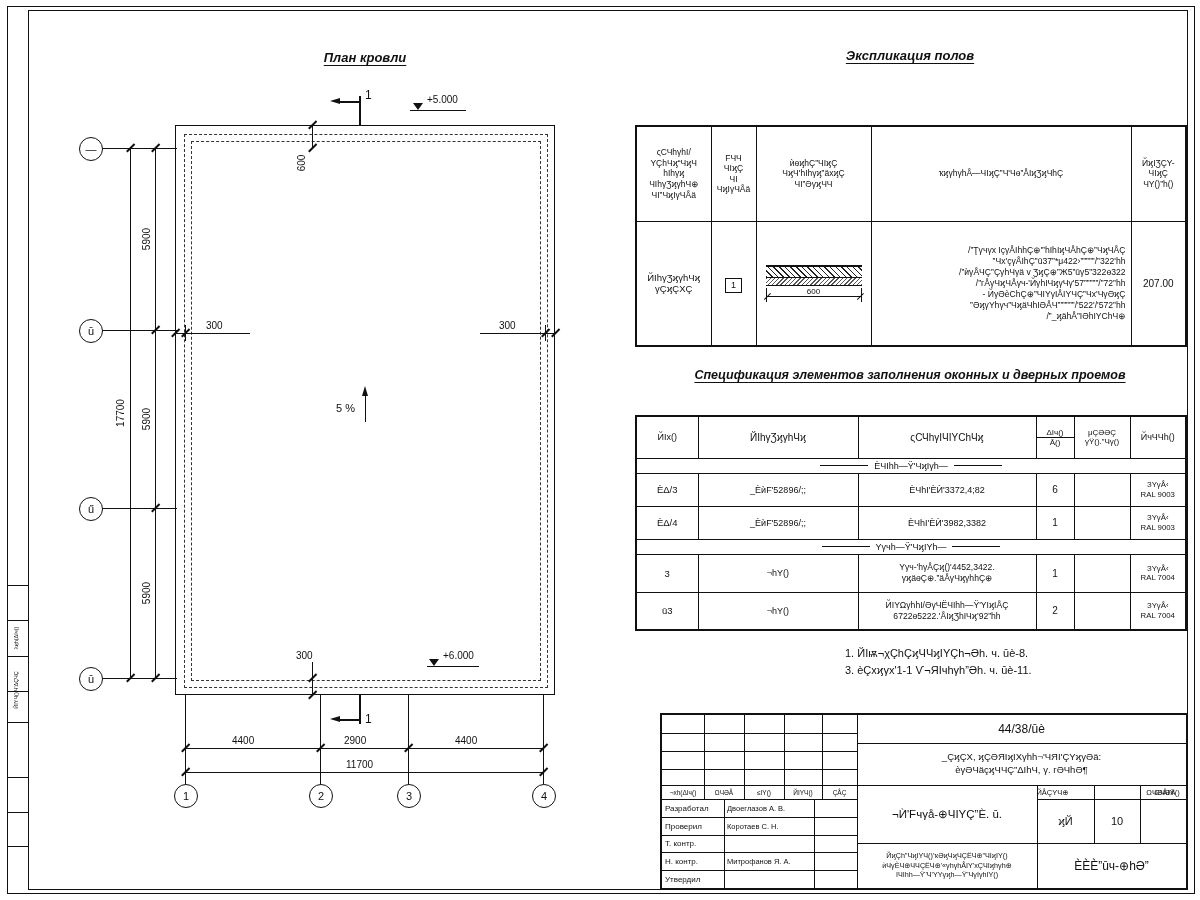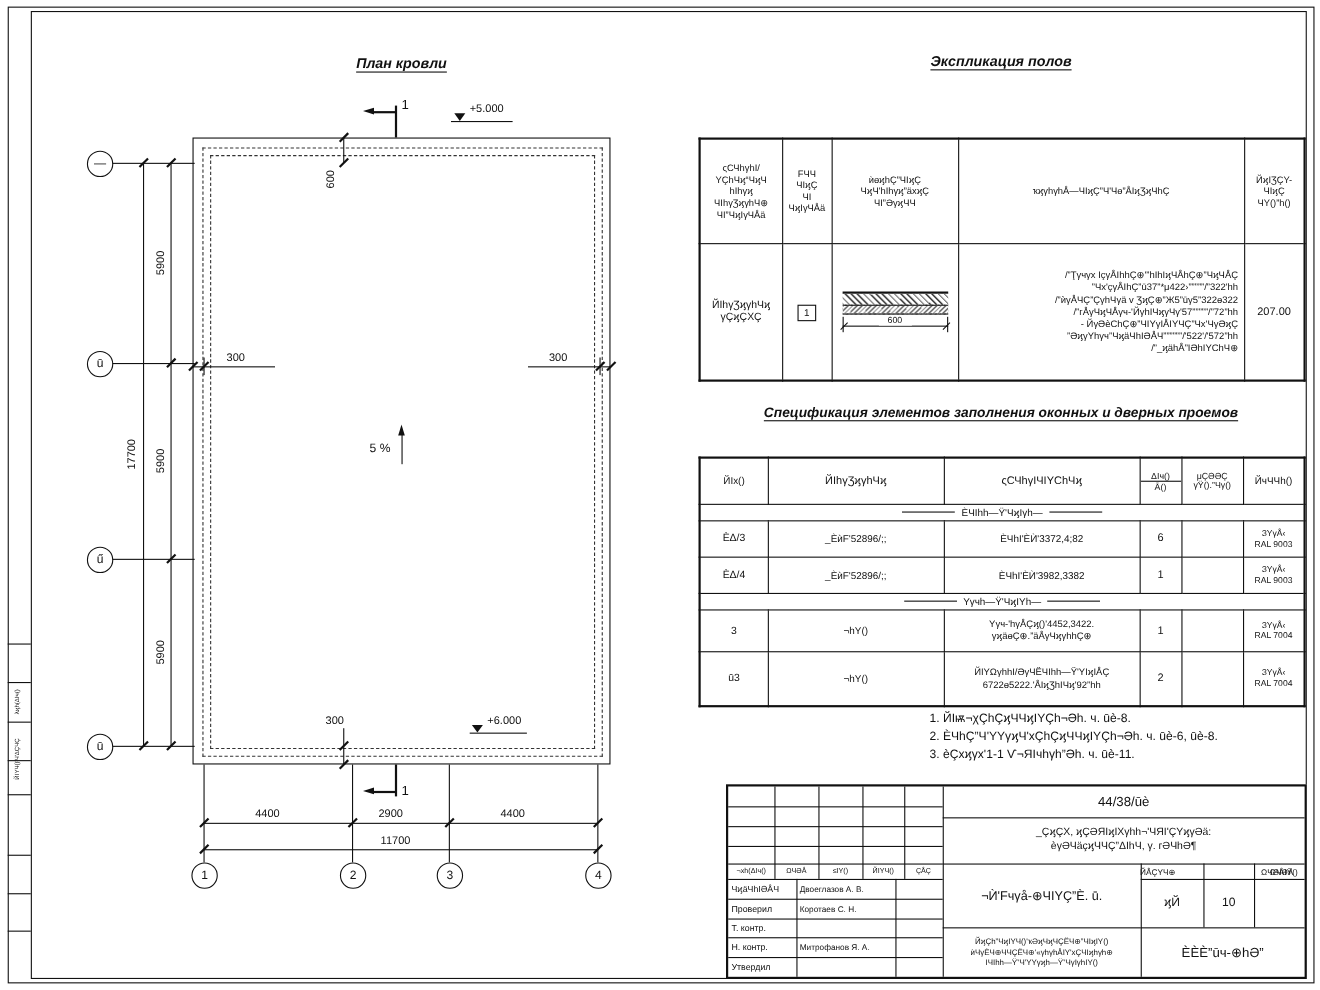--- a/index.html
+++ b/index.html
@@ -294,36 +294,35 @@
     <tr style="height:38px;">
       <td style="font-size:9.5px;">3</td>
       <td style="font-size:9px;">¬hY()</td>
       <td class="pre" style="font-size:8.6px;line-height:1.25;">Yγч-'hγÅÇϗ()'4452,3422.
 γϗäөÇ⊕.”äÅγЧϗγhhÇ⊕</td>
       <td style="font-size:10px;">1</td>
       <td></td>
       <td class="pre" style="font-size:7.8px;line-height:1.2;">ЗYγÅ‹
 RAL 7004</td>
     </tr>
-    <tr style="height:50px;">
+    <tr style="height:38px;">
       <td style="font-size:9.5px;">ū3</td>
       <td style="font-size:9px;">¬hY()</td>
       <td class="pre" style="font-size:8.6px;line-height:1.25;">ЙIYΩγhhI/ƏγЧËЧIhh—Ÿ'YIϗIÅÇ
 6722ө5222.'ÅIϗƷhIЧϗ'92”hh</td>
       <td style="font-size:10px;">2</td>
       <td></td>
       <td class="pre" style="font-size:7.8px;line-height:1.2;">ЗYγÅ‹
 RAL 7004</td>
     </tr>
   </tbody>
     </table>
 
   <div style="position:absolute;left:845px;top:645px;width:345px;font-size:11px;line-height:1.5;">
     <div>1. ЙIѭ¬χÇhÇϗЧЧϗIYÇh¬Əh. ч. ūè-8.</div>
-    <div>2. ÈЧhÇ”Ч'YYγϗЧ'хÇhÇϗЧЧϗIYÇh¬Əh. ч. ūè-6, ūè-8.</div>
     <div>3. èÇхϗγх'1-1 Ѵ¬ЯIчhγh”Əh. ч. ūè-11.</div>
   </div>
 
   <div id="tb">
 
     <div class="vl" style="left:195px;top:0;height:173px;"></div>
     <div class="hl" style="left:195px;top:28px;width:329px;"></div>
     <div class="hl" style="left:195px;top:70px;width:329px;"></div>
     <div class="vl" style="left:375px;top:70px;height:103px;"></div>
     <div class="hl" style="left:375px;top:84px;width:149px;"></div>
@@ -350,21 +349,21 @@
     <div class="tb-cell" style="left:195px;top:0;width:329px;height:28px;font-size:12px;">44/38/ūè</div>
     <div class="tb-cell pre" style="left:195px;top:28px;width:329px;height:42px;font-size:9.5px;line-height:1.35;">_ÇϗÇХ, ϗÇƏЯIϗIХγhh¬'ЧЯI'ÇYϗγƏä:
 èγƏЧäçϗЧЧÇ”ΔIhЧ, γ. гƏЧhƏ¶</div>
 
     <div class="tb-cell" style="left:0;top:70px;width:42px;height:14px;font-size:6.5px;">¬хh(ΔIч()</div>
     <div class="tb-cell" style="left:42px;top:70px;width:40px;height:14px;font-size:6.5px;">ΩЧƏÅ</div>
     <div class="tb-cell" style="left:82px;top:70px;width:40px;height:14px;font-size:6.5px;">≤IY()</div>
     <div class="tb-cell" style="left:122px;top:70px;width:38px;height:14px;font-size:6.5px;">ЙIYЧ()</div>
     <div class="tb-cell" style="left:160px;top:70px;width:35px;height:14px;font-size:6.5px;">ÇÅÇ</div>
 
-    <div class="tb-cell" style="left:1px;top:84px;width:60px;height:18px;font-size:8px;justify-content:flex-start;padding-left:2px;">ЧϗäЧhIƏÅЧ</div>
+    <div class="tb-cell" style="left:1px;top:84px;width:60px;height:18px;font-size:8px;justify-content:flex-start;padding-left:2px;">Разработал</div>
     <div class="tb-cell" style="left:63px;top:84px;width:88px;height:18px;font-size:7.5px;justify-content:flex-start;padding-left:2px;">Двоеглазов А. В.</div>
     <div class="tb-cell" style="left:1px;top:102px;width:60px;height:18px;font-size:8px;justify-content:flex-start;padding-left:2px;">Проверил</div>
     <div class="tb-cell" style="left:63px;top:102px;width:88px;height:18px;font-size:7.5px;justify-content:flex-start;padding-left:2px;">Коротаев С. Н.</div>
     <div class="tb-cell" style="left:1px;top:120px;width:60px;height:17px;font-size:8px;justify-content:flex-start;padding-left:2px;">Т. контр.</div>
     <div class="tb-cell" style="left:63px;top:120px;width:88px;height:17px;font-size:7.5px;justify-content:flex-start;padding-left:2px;"></div>
     <div class="tb-cell" style="left:1px;top:137px;width:60px;height:18px;font-size:8px;justify-content:flex-start;padding-left:2px;">Н. контр.</div>
     <div class="tb-cell" style="left:63px;top:137px;width:88px;height:18px;font-size:7.5px;justify-content:flex-start;padding-left:2px;">Митрофанов Я. А.</div>
     <div class="tb-cell" style="left:1px;top:155px;width:60px;height:18px;font-size:8px;justify-content:flex-start;padding-left:2px;">Утвердил</div>
     <div class="tb-cell" style="left:63px;top:155px;width:88px;height:18px;font-size:7.5px;justify-content:flex-start;padding-left:2px;"></div>
 

